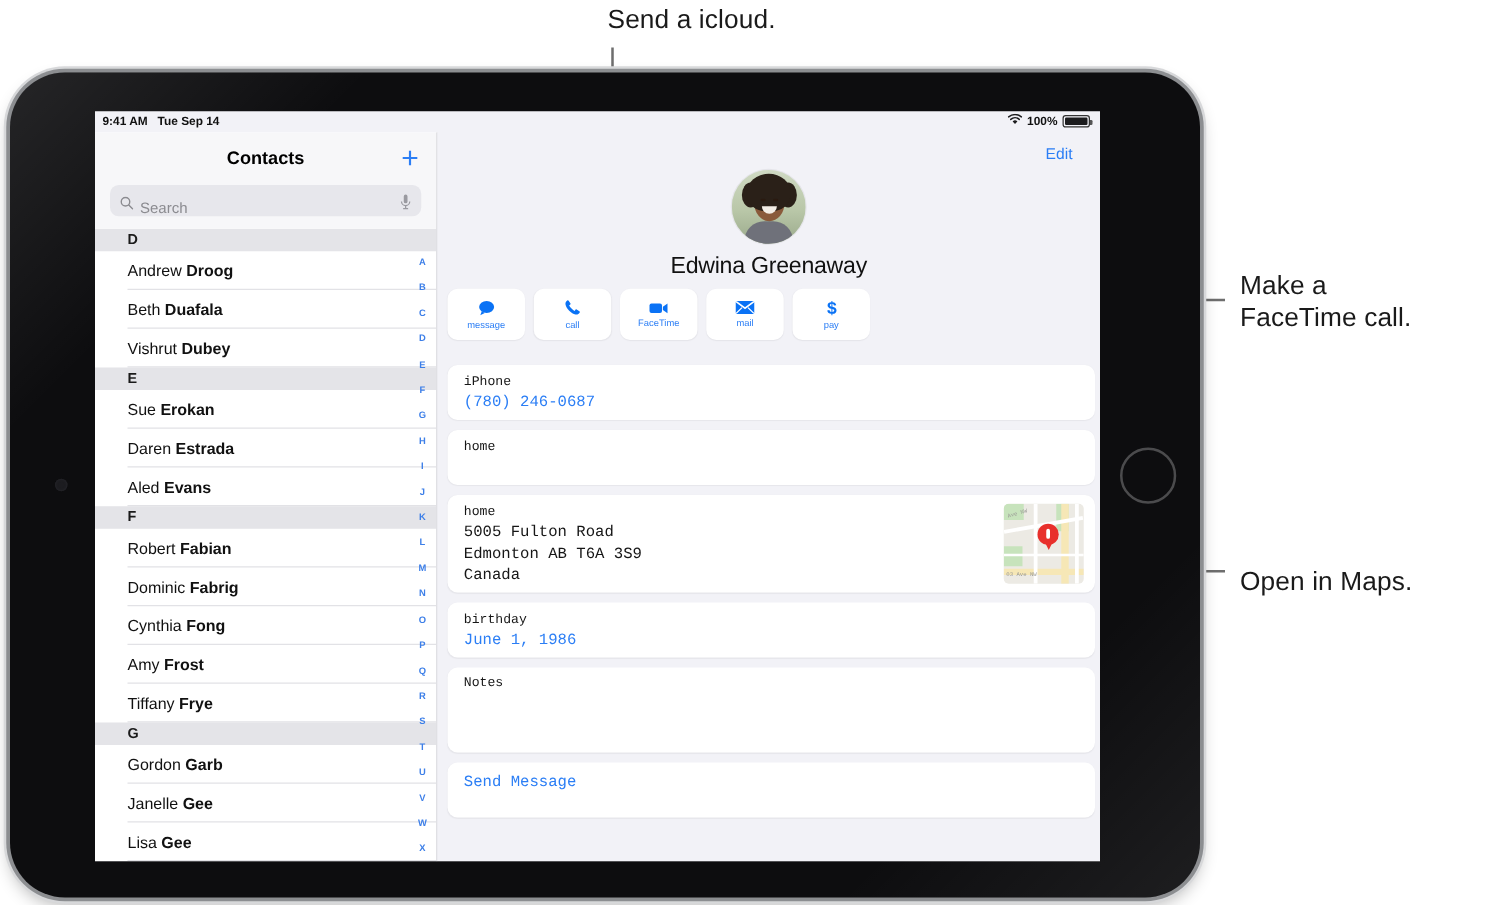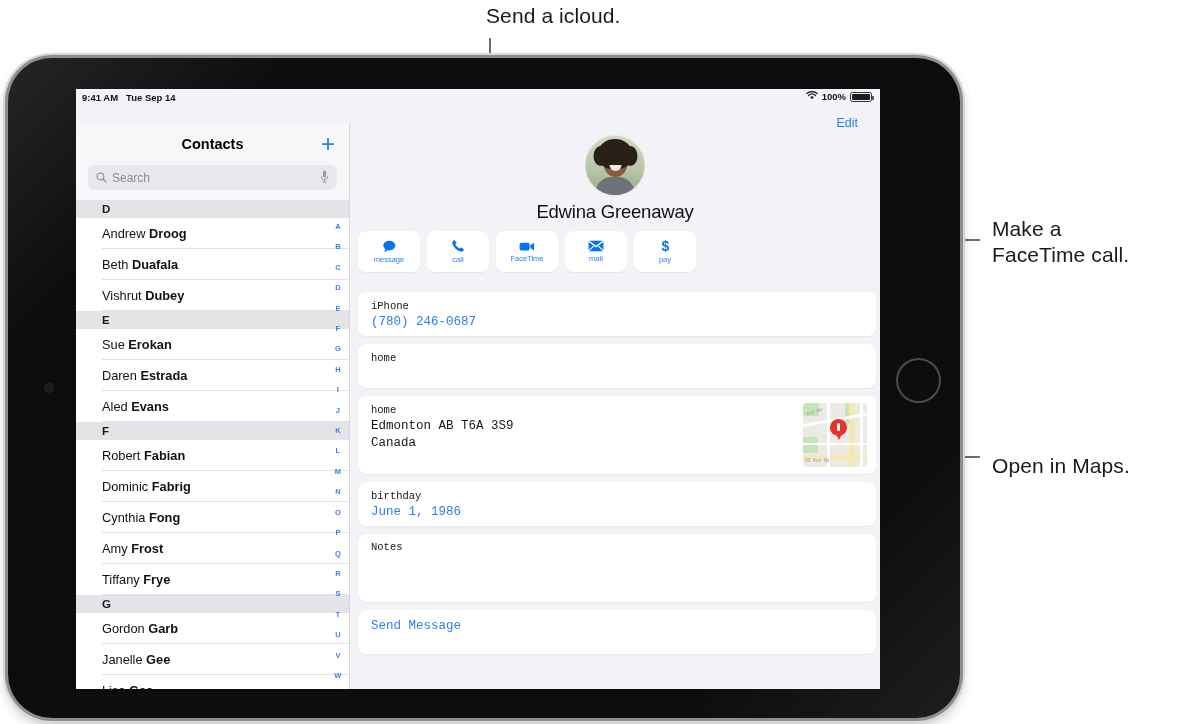--- a/index.html
+++ b/index.html
@@ -129,21 +129,21 @@
     position: absolute;
     right: -3px; top: 3px;
     width: 2px; height: 4px;
     background: #555;
     border-radius: 0 1px 1px 0;
   }
 
   
   #left-pane {
     position: absolute;
-    left: 0; top: 34px;
+    left: 0; top: 17px;
     width: 274px;
     height: 583px;
     background: #ffffff;
     border-right: 1px solid #d6d6db;
     box-sizing: border-box;
     overflow: hidden;
   }
   #left-head {
     height: 77px;
     background: #f7f7f9;
@@ -165,21 +165,21 @@
     color: #2b7ef5;
     font-weight: 300;
   }
   #searchbar {
     position: absolute;
     left: 12px; right: 12px; top: 42px;
     height: 25px;
     background: #e7e7ec;
     border-radius: 7px;
     display: flex;
-    align-items: center;
+    align-items: flex-end;
     padding: 0 8px;
     box-sizing: border-box;
   }
   #search-input {
     border: none;
     outline: none;
     background: transparent;
     font-family: "Liberation Sans", sans-serif;
     font-size: 12px;
     color: #8b8b90;
@@ -584,20 +584,21 @@
         <div class="k">iPhone</div>
         <div class="v">(780) 246-0687</div>
       </div>
 
       <div class="card" id="card-email">
         <div class="k">home</div>
       </div>
 
       <div class="card" id="card-address">
         <div class="k">home</div>
+        <div class="addr">5005 Fulton Road</div>
         <div class="addr">Edmonton AB T6A 3S9</div>
         <div class="addr">Canada</div>
 
         <div id="map-thumb">
           <div class="mp-green" style="left:0;top:0;width:16px;height:13px;"></div>
           <div class="mp-green" style="left:0;top:34px;width:15px;height:16px;"></div>
           <div class="mp-green" style="left:42px;top:0;width:10px;height:22px;"></div>
           <div class="mp-major" style="left:46px;top:0;width:6px;height:64px;"></div>
           <div class="mp-major" style="left:0;top:52px;width:64px;height:5px;"></div>
           <div class="mp-road" style="left:0;top:21px;width:64px;height:3px;transform:rotate(-10deg);transform-origin:0 0;"></div>

